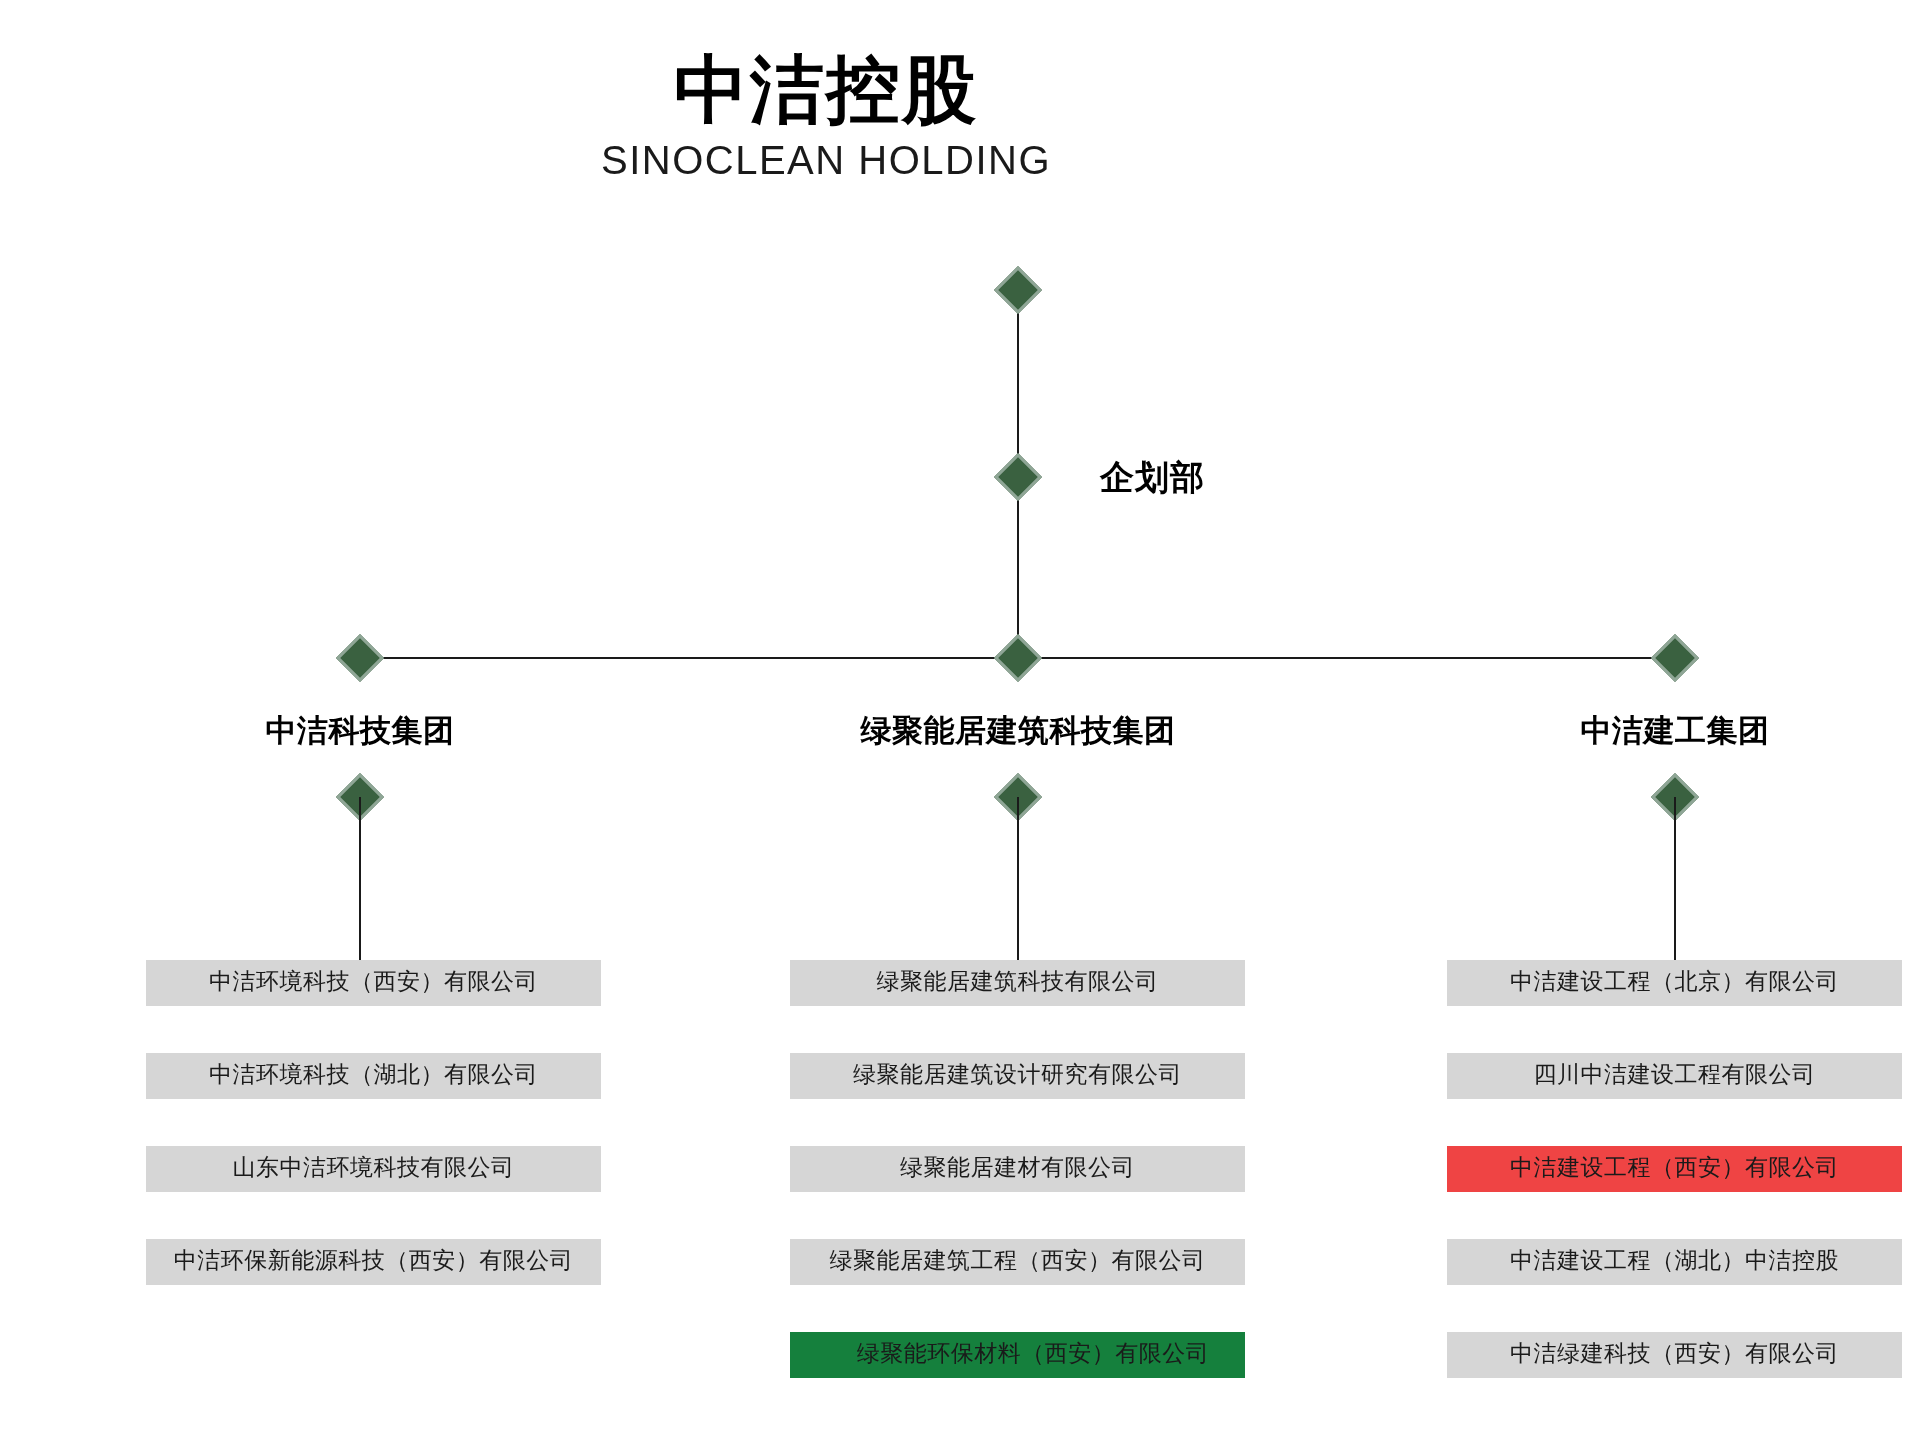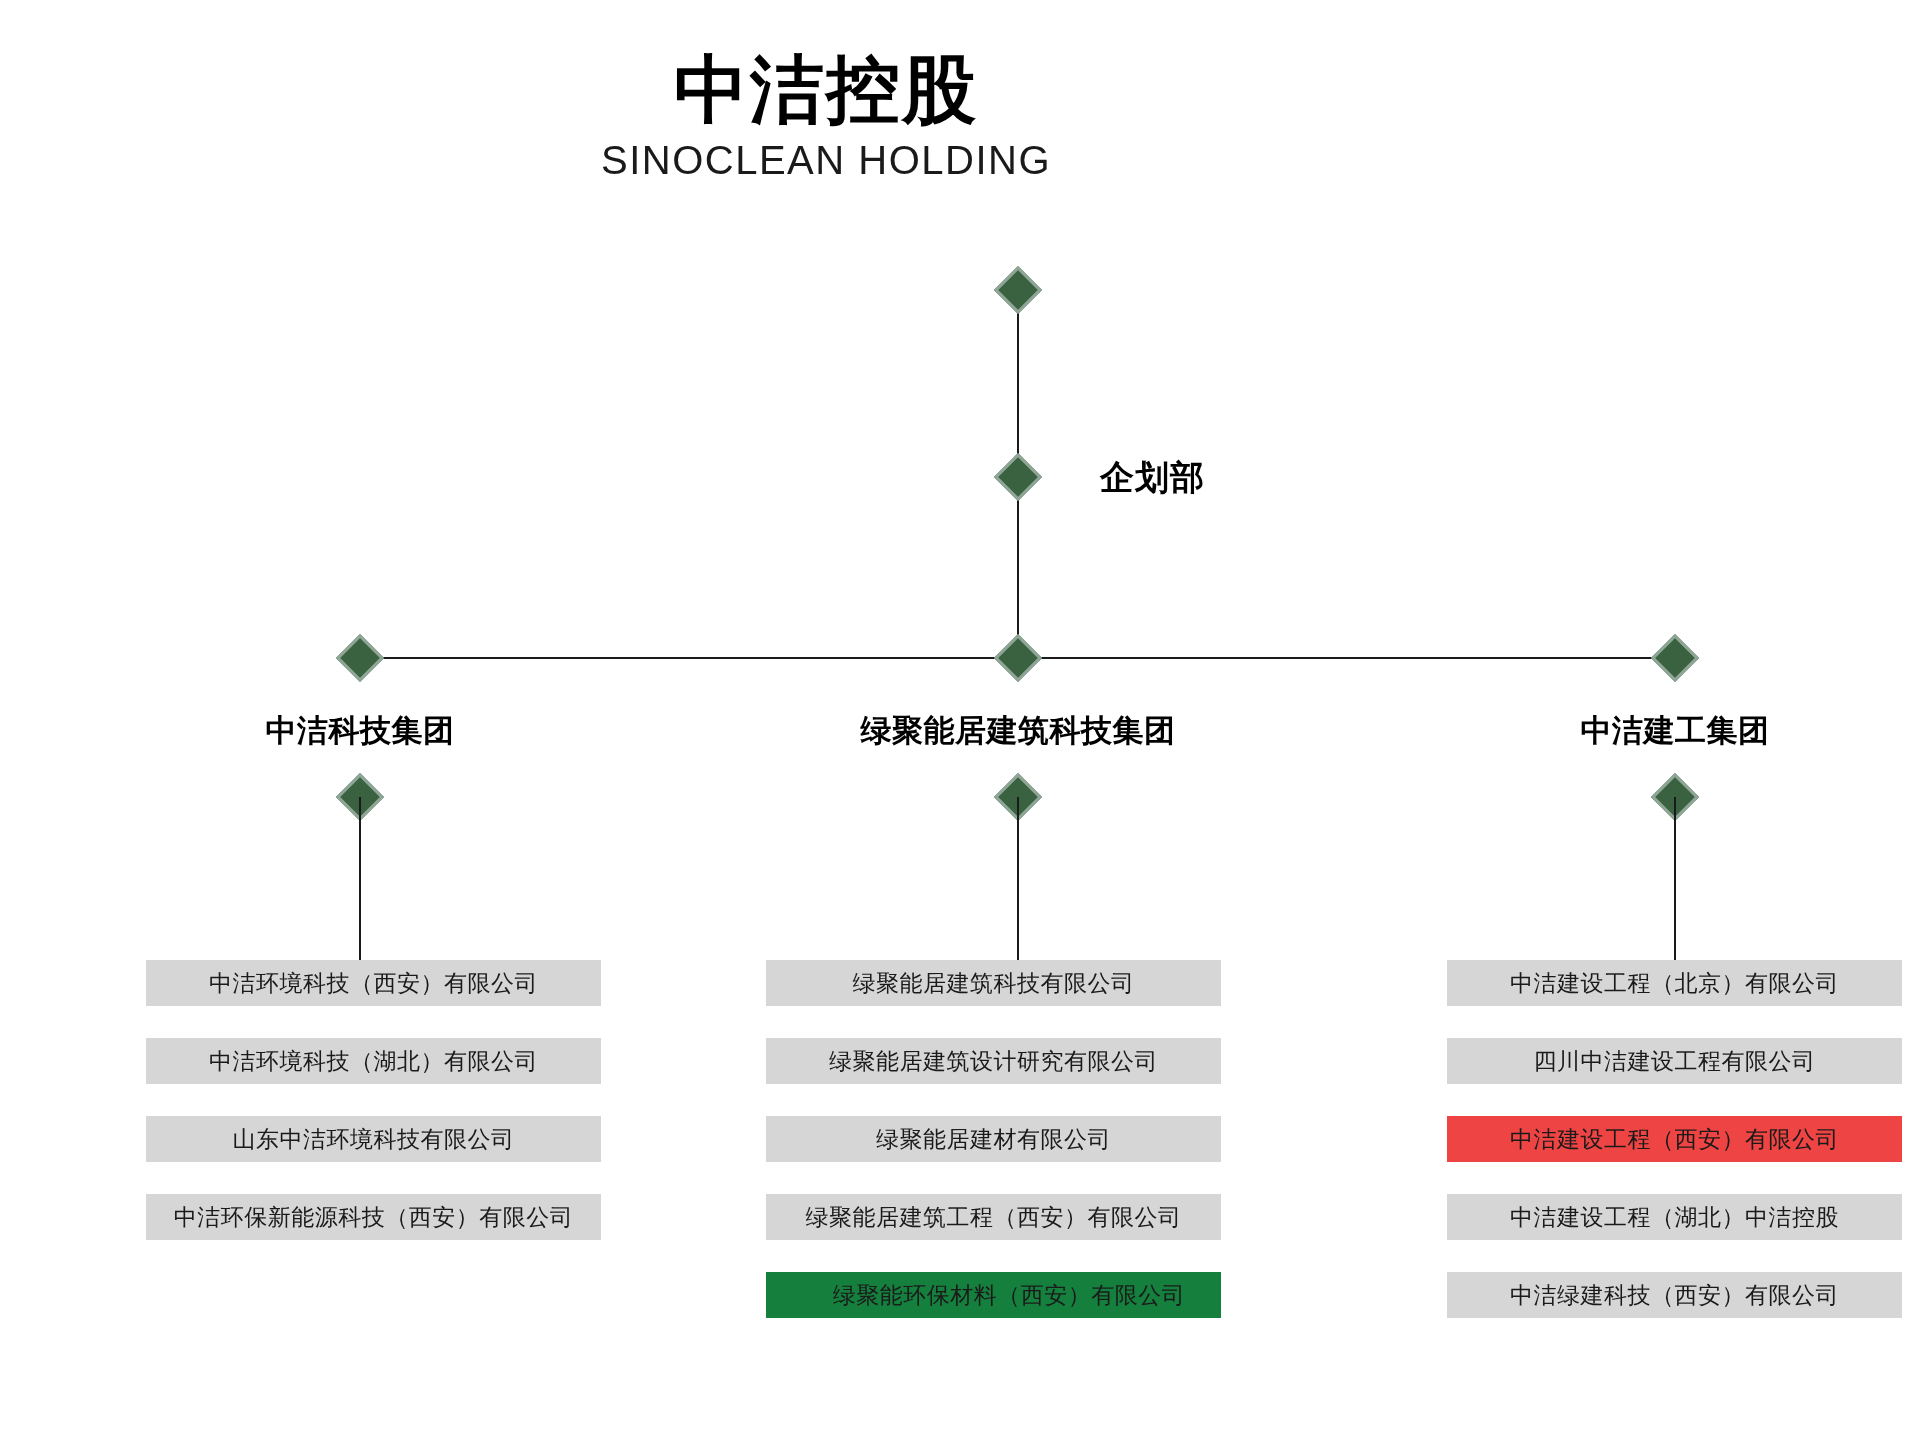--- a/index.html
+++ b/index.html
@@ -97,29 +97,29 @@
   }
 
   
   .column {
     position: absolute;
     top: 960px;
   }
   .company-box {
     background: #d6d6d6;
     color: #1a1a1a;
-    font-family: Liberation Sans, sans-serif;
+    font-family: Liberation Mono, monospace;
     font-size: 23px;
     line-height: 1;
     height: 46px;
     display: flex;
     align-items: center;
     justify-content: center;
     letter-spacing: 0.5px;
-    margin-bottom: 32px;
+    margin-bottom: 47px;
     box-sizing: border-box;
     white-space: nowrap;
   }
 </style>
 </head>
 <body style="background: rgb(255, 255, 255);">
 
 <div id="chart-root">
 
   <div class="header">
@@ -150,21 +150,21 @@
   <div class="group-label" style="left:1675px; top:712px;">中洁建工集团</div>
   <div class="diamond" style="left: 1675px; top: 797px; background: rgb(58, 97, 64); border-color: rgb(143, 166, 150);"></div>
   <div class="line-v" style="left: 1674px; top: 797px; height: 165px; background: rgb(26, 26, 26);"></div>
 
   <div class="column" style="left:146px; width:455px;">
       <div class="company-box" style="background: rgb(214, 214, 214);">中洁环境科技（西安）有限公司</div>
       <div class="company-box" style="background: rgb(214, 214, 214);">中洁环境科技（湖北）有限公司</div>
       <div class="company-box" style="background: rgb(214, 214, 214);">山东中洁环境科技有限公司</div>
       <div class="company-box" style="background: rgb(214, 214, 214);">中洁环保新能源科技（西安）有限公司</div>
     </div>
-  <div class="column" style="left:766px; width:455px;">
+  <div class="column" style="left:790px; width:455px;">
       <div class="company-box" style="background: rgb(214, 214, 214);">绿聚能居建筑科技有限公司</div>
       <div class="company-box" style="background: rgb(214, 214, 214);">绿聚能居建筑设计研究有限公司</div>
       <div class="company-box" style="background: rgb(214, 214, 214);">绿聚能居建材有限公司</div>
       <div class="company-box" style="background: rgb(214, 214, 214);">绿聚能居建筑工程（西安）有限公司</div>
       <div class="company-box" style="background: #15803d; padding-left: 31px;">绿聚能环保材料（西安）有限公司</div>
     </div>
   <div class="column" style="left:1447px; width:455px;">
       <div class="company-box" style="background: rgb(214, 214, 214);">中洁建设工程（北京）有限公司</div>
       <div class="company-box" style="background: rgb(214, 214, 214);">四川中洁建设工程有限公司</div>
       <div class="company-box" style="background: #ef4444;">中洁建设工程（西安）有限公司</div>

